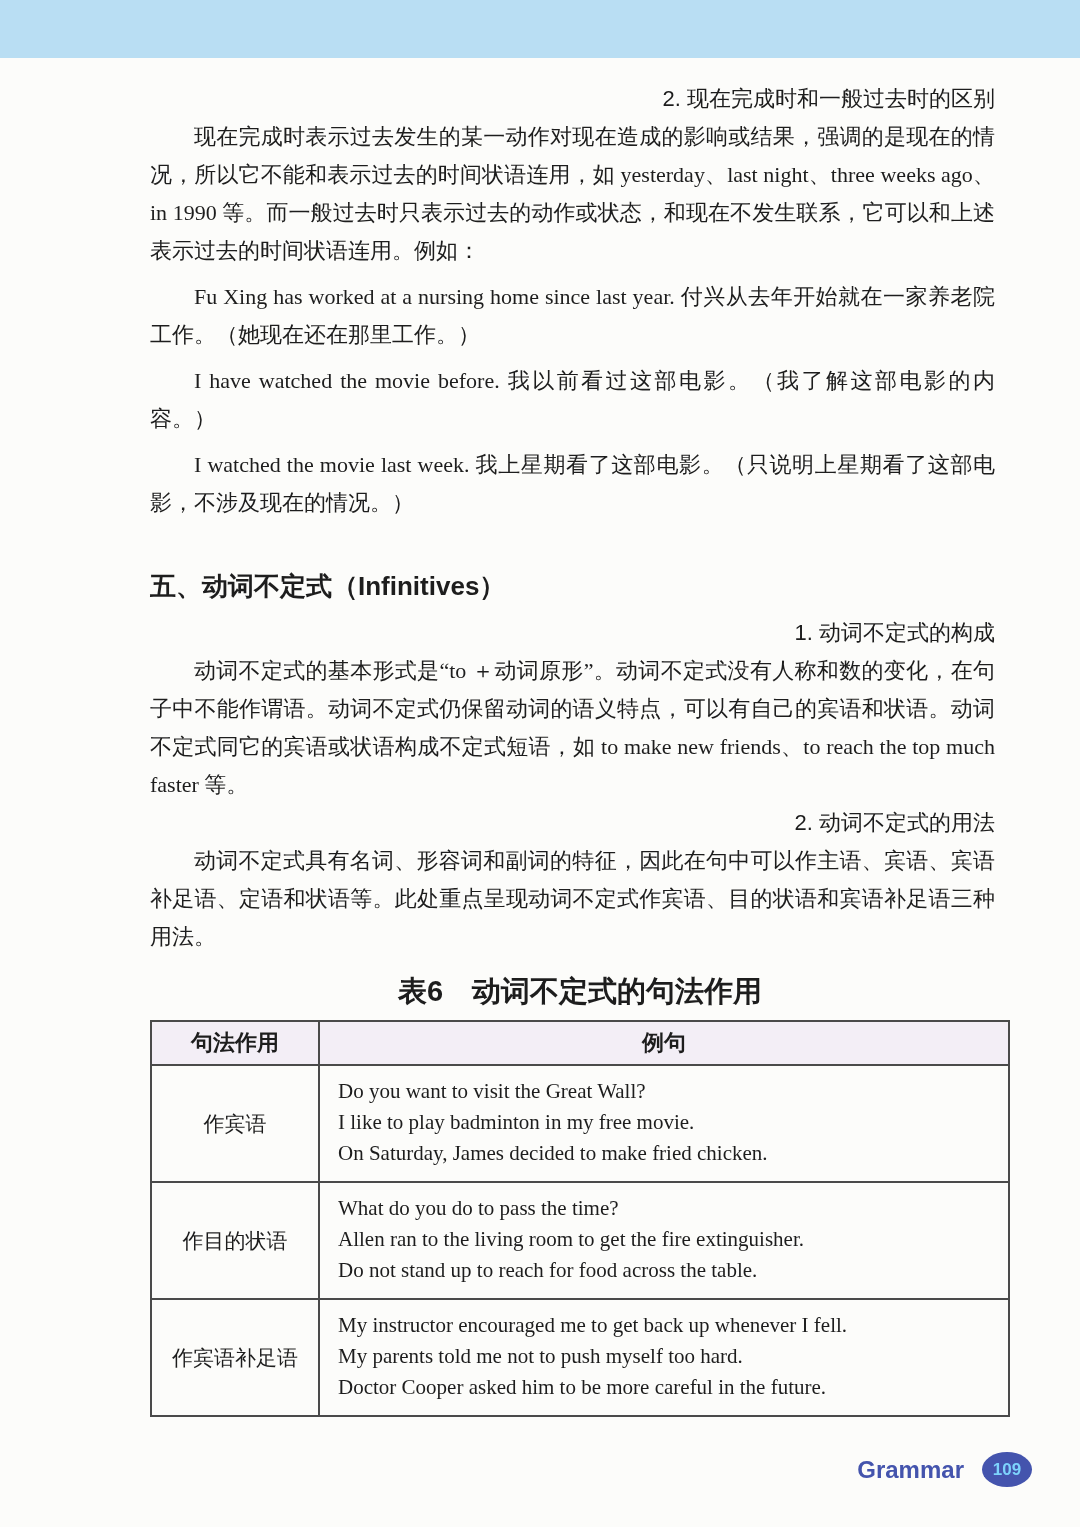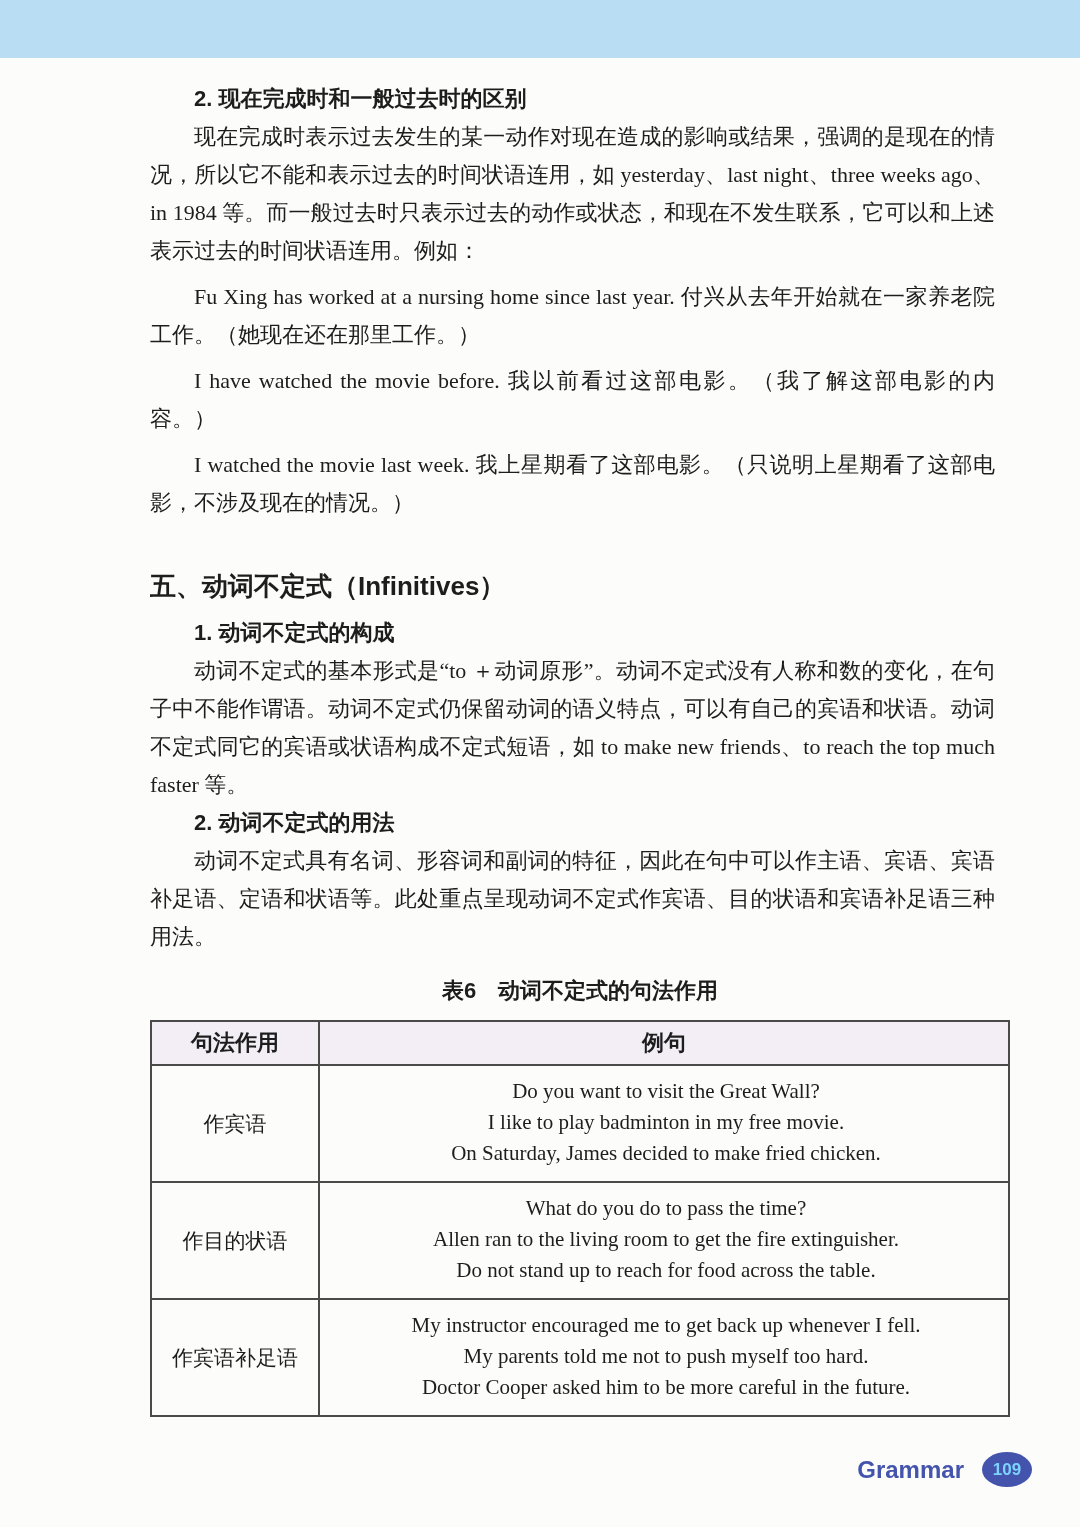--- a/index.html
+++ b/index.html
@@ -24,45 +24,45 @@
     left: 150px;
     top: 58px;
     width: 845px;
     font-size: 22px;
     line-height: 38px;
     text-align: justify;
   }
   .sub-heading {
     font-family: "Liberation Sans", "DejaVu Sans", sans-serif;
     font-size: 22px;
-    font-weight: 700;
+    font-weight: 400;
     line-height: 38px;
     text-indent: 2em;
-    text-align: left;
+    text-align: right;
   }
   .first-heading { margin-top: 22px; }
   .body-para {
     text-indent: 2em;
   }
   .example-para {
     text-indent: 2em;
     margin-top: 8px;
   }
   .main-heading {
     font-family: "Liberation Sans", "DejaVu Sans", sans-serif;
     font-size: 26px;
     font-weight: 700;
     line-height: 40px;
     margin-top: 44px;
     text-align: left;
   }
   .main-heading + .sub-heading { margin-top: 8px; }
   .table-caption {
     font-family: "Liberation Sans", "DejaVu Sans", sans-serif;
-    font-size: 22px;
+    font-size: 29px;
     font-weight: 700;
     text-align: center;
     text-indent: 0;
     margin-top: 16px;
     width: 860px;
   }
   table.grammar-table {
     margin-top: 10px;
     width: 860px;
     border-collapse: collapse;
@@ -84,21 +84,21 @@
   .grammar-table td.role-cell {
     text-align: center;
     vertical-align: middle;
     font-size: 21px;
     line-height: 30px;
   }
   .grammar-table td.examples-cell {
     padding: 10px 14px 12px 18px;
     font-size: 21px;
     line-height: 31px;
-    text-align: center;
+    text-align: left;
     vertical-align: middle;
   }
   .ex-line { white-space: normal; }
   .page-footer {
     position: absolute;
     right: 48px;
     bottom: 40px;
     display: flex;
     align-items: center;
     gap: 18px;
@@ -126,21 +126,21 @@
 </head>
 <body>
 
 <div class="page">
   <div class="top-band"></div>
 
   <main class="content">
 
     <h3 class="sub-heading first-heading">2. 现在完成时和一般过去时的区别</h3>
 
-    <p class="body-para">现在完成时表示过去发生的某一动作对现在造成的影响或结果，强调的是现在的情况，所以它不能和表示过去的时间状语连用，如 yesterday、last night、three weeks ago、in 1984 等。而一般过去时只表示过去的动作或状态，和现在不发生联系，它可以和上述表示过去的时间状语连用。例如：</p>
+    <p class="body-para">现在完成时表示过去发生的某一动作对现在造成的影响或结果，强调的是现在的情况，所以它不能和表示过去的时间状语连用，如 yesterday、last night、three weeks ago、in 1990 等。而一般过去时只表示过去的动作或状态，和现在不发生联系，它可以和上述表示过去的时间状语连用。例如：</p>
 
     <p class="example-para">Fu Xing has worked at a nursing home since last year. 付兴从去年开始就在一家养老院工作。（她现在还在那里工作。）</p>
     <p class="example-para">I have watched the movie before. 我以前看过这部电影。（我了解这部电影的内容。）</p>
     <p class="example-para">I watched the movie last week. 我上星期看了这部电影。（只说明上星期看了这部电影，不涉及现在的情况。）</p>
 
     <h2 class="main-heading">五、动词不定式（Infinitives）</h2>
 
     <h3 class="sub-heading">1. 动词不定式的构成</h3>
 
     <p class="body-para">动词不定式的基本形式是“to ＋动词原形”。动词不定式没有人称和数的变化，在句子中不能作谓语。动词不定式仍保留动词的语义特点，可以有自己的宾语和状语。动词不定式同它的宾语或状语构成不定式短语，如 to make new friends、to reach the top much faster 等。</p>

